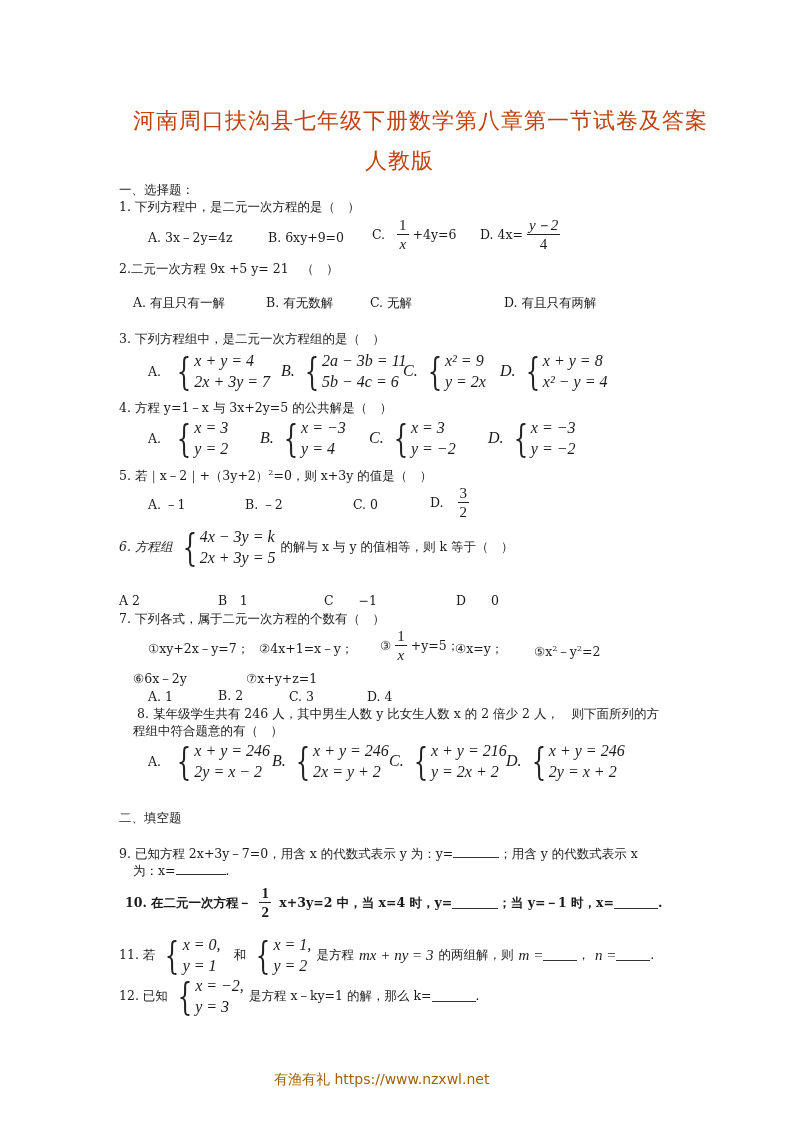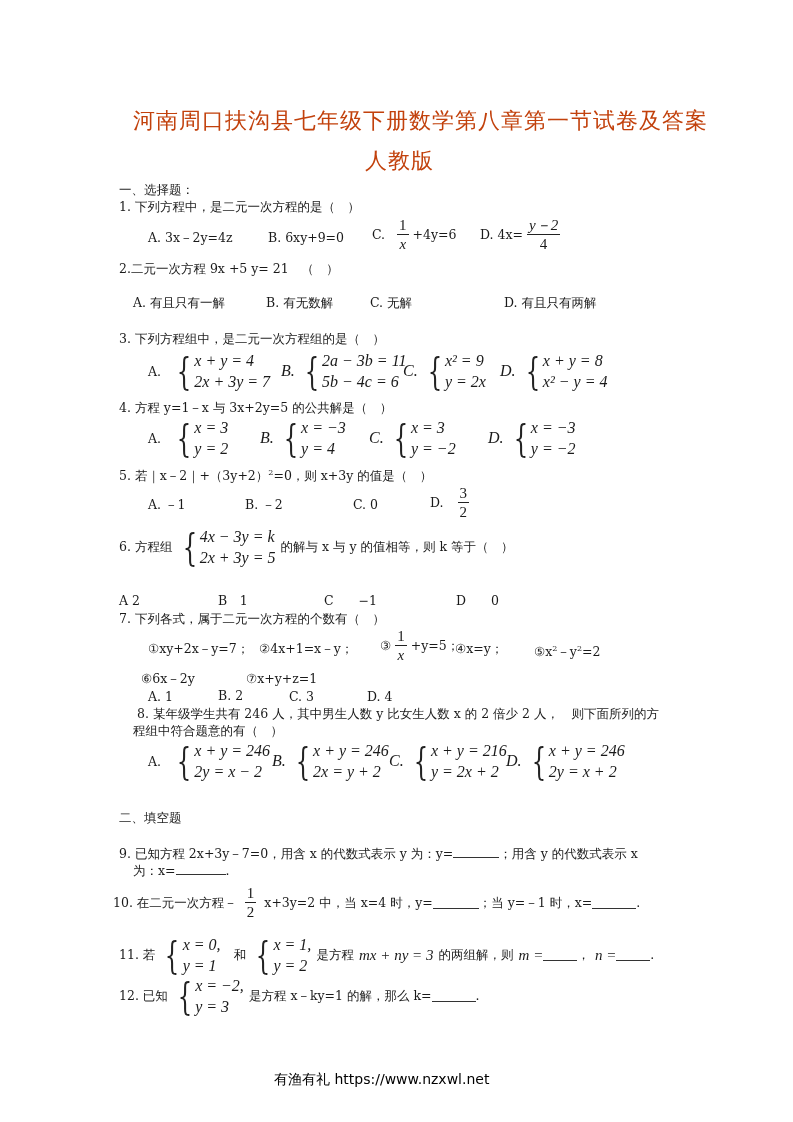--- a/index.html
+++ b/index.html
@@ -11,21 +11,21 @@
   .math { font-family:"Liberation Serif", "DejaVu Serif", serif; font-style:italic; font-size:15px; }
   .mathn { font-family:"Liberation Serif", "DejaVu Serif", serif; font-size:15px; }
   .frac { display:inline-flex; flex-direction:column; align-items:center; vertical-align:middle; line-height:18px; }
   .frac .num { border-bottom:1px solid #222; padding:0 2px; }
   .sys { display:inline-flex; align-items:center; vertical-align:middle; }
   .brace { font-family:"DejaVu Serif", serif; font-size:38px; font-weight:100; transform:scaleX(0.6); line-height:40px; margin-right:-2px; color:#222; }
   .sys .rows { display:flex; flex-direction:column; line-height:21px; font-family:"Liberation Serif", serif; font-style:italic; font-size:16px; }
   .lbl { font-size:12.5px; font-family:"DejaVu Serif", serif; }
   .lbl-i { font-family:"Liberation Serif", serif; font-style:italic; font-size:16px; }
   .blank { display:inline-block; border-bottom:1px solid #333; height:11px; vertical-align:baseline; }
-  .footer { font-family:"DejaVu Sans", "Liberation Sans", sans-serif; font-size:14px; color:#000000; }
+  .footer { font-family:"DejaVu Sans", "Liberation Sans", sans-serif; font-size:14px; color:#a16207; }
   sup { font-size:8px; }
 </style>
 </head>
 <body>
 
 <div class="abs title" style="left:133px; top:106px;">河南周口扶沟县七年级下册数学第八章第一节试卷及答案</div>
 <div class="abs title" style="left:365px; top:146px;">人教版</div>
 
 <div class="abs t" style="left:119px; top:182px;">一、选择题：</div>
 
@@ -146,21 +146,21 @@
 <div class="abs t" style="left:353px; top:497px;">C. 0</div>
 <div class="abs t" style="left:430px; top:484px;">
   <span style="vertical-align:middle;">D.</span>
   <span class="frac mathn" style="margin-left:10px;">
     <span class="num">3</span>
     <span>2</span>
   </span>
 </div>
 
 <div class="abs" style="left:119px; top:526px;">
-  <span class="t" style="vertical-align:middle;">6. 方程组</span>
+  <span class="t" style="vertical-align:middle;font-style:italic;">6. 方程组</span>
   <span class="sys">
       <span class="brace">{</span>
     <span class="rows">
         <span>4x − 3y = k</span>
         <span>2x + 3y = 5</span>
       </span>
     </span>
   <span class="t" style="vertical-align:middle;">的解与 x 与 y 的值相等，则 k 等于（　）</span>
 </div>
 <div class="abs t" style="left:119px; top:593px;">A 2</div>
@@ -176,21 +176,21 @@
   <span class="frac mathn">
     <span class="num">1</span>
     <span class="math">x</span>
   </span>
   <span style="vertical-align:middle;">+y=5；</span>
 </div>
 <div class="abs t" style="left:455px; top:641px;">④x=y；</div>
 <div class="abs t" style="left:534px; top:641px;">
   <span>⑤x</span><sup>2</sup><span>－y</span><sup>2</sup><span>=2</span>
 </div>
-<div class="abs t" style="left:133px; top:671px;margin-left:8px;">⑥6x－2y</div>
+<div class="abs t" style="left:133px; top:671px;">⑥6x－2y</div>
 <div class="abs t" style="left:246px; top:671px;">⑦x+y+z=1</div>
 <div class="abs t" style="left:148px; top:689px;">A. 1</div>
 <div class="abs t" style="left:218px; top:688px;">B. 2</div>
 <div class="abs t" style="left:289px; top:689px;">C. 3</div>
 <div class="abs t" style="left:367px; top:689px;">D. 4</div>
 
 <div class="abs t" style="left:119px; top:706px;margin-left:18px;">8. 某年级学生共有 246 人，其中男生人数 y 比女生人数 x 的 2 倍少 2 人，　则下面所列的方</div>
 <div class="abs t" style="left:133px; top:723px;">程组中符合题意的有（　）</div>
 <div class="abs" style="left:148px; top:740px;">
   <span class="lbl" style="vertical-align:middle; margin-right:6px;">A.</span>
@@ -235,21 +235,21 @@
 
 <div class="abs t" style="left:119px; top:810px;">二、填空题</div>
 
 <div class="abs t" style="left:119px; top:846px;">
   <span>9. 已知方程 2x+3y－7=0，用含 x 的代数式表示 y 为：y=</span><span class="blank" style="width:46px;"></span><span>；用含 y 的代数式表示 x</span>
 </div>
 <div class="abs t" style="left:133px; top:863px;">
   <span>为：x=</span><span class="blank" style="width:50px;"></span><span>.</span>
 </div>
 
-<div class="abs t" style="left:113px; top:884px;">
+<div class="abs t" style="left:125px; top:884px;font-weight:bold;">
   <span style="vertical-align:middle;">10. 在二元一次方程－</span>
   <span class="frac mathn" style="margin:0 4px;">
     <span class="num">1</span>
     <span>2</span>
   </span>
   <span style="vertical-align:middle;">x+3y=2 中，当 x=4 时，y=</span><span class="blank" style="width:46px; vertical-align:middle;"></span><span style="vertical-align:middle;">；当 y=－1 时，x=</span><span class="blank" style="width:44px; vertical-align:middle;"></span><span style="vertical-align:middle;">.</span>
 </div>
 
 <div class="abs" style="left:119px; top:934px;">
   <span class="t" style="vertical-align:middle;margin-top:6px;">11. 若</span>

